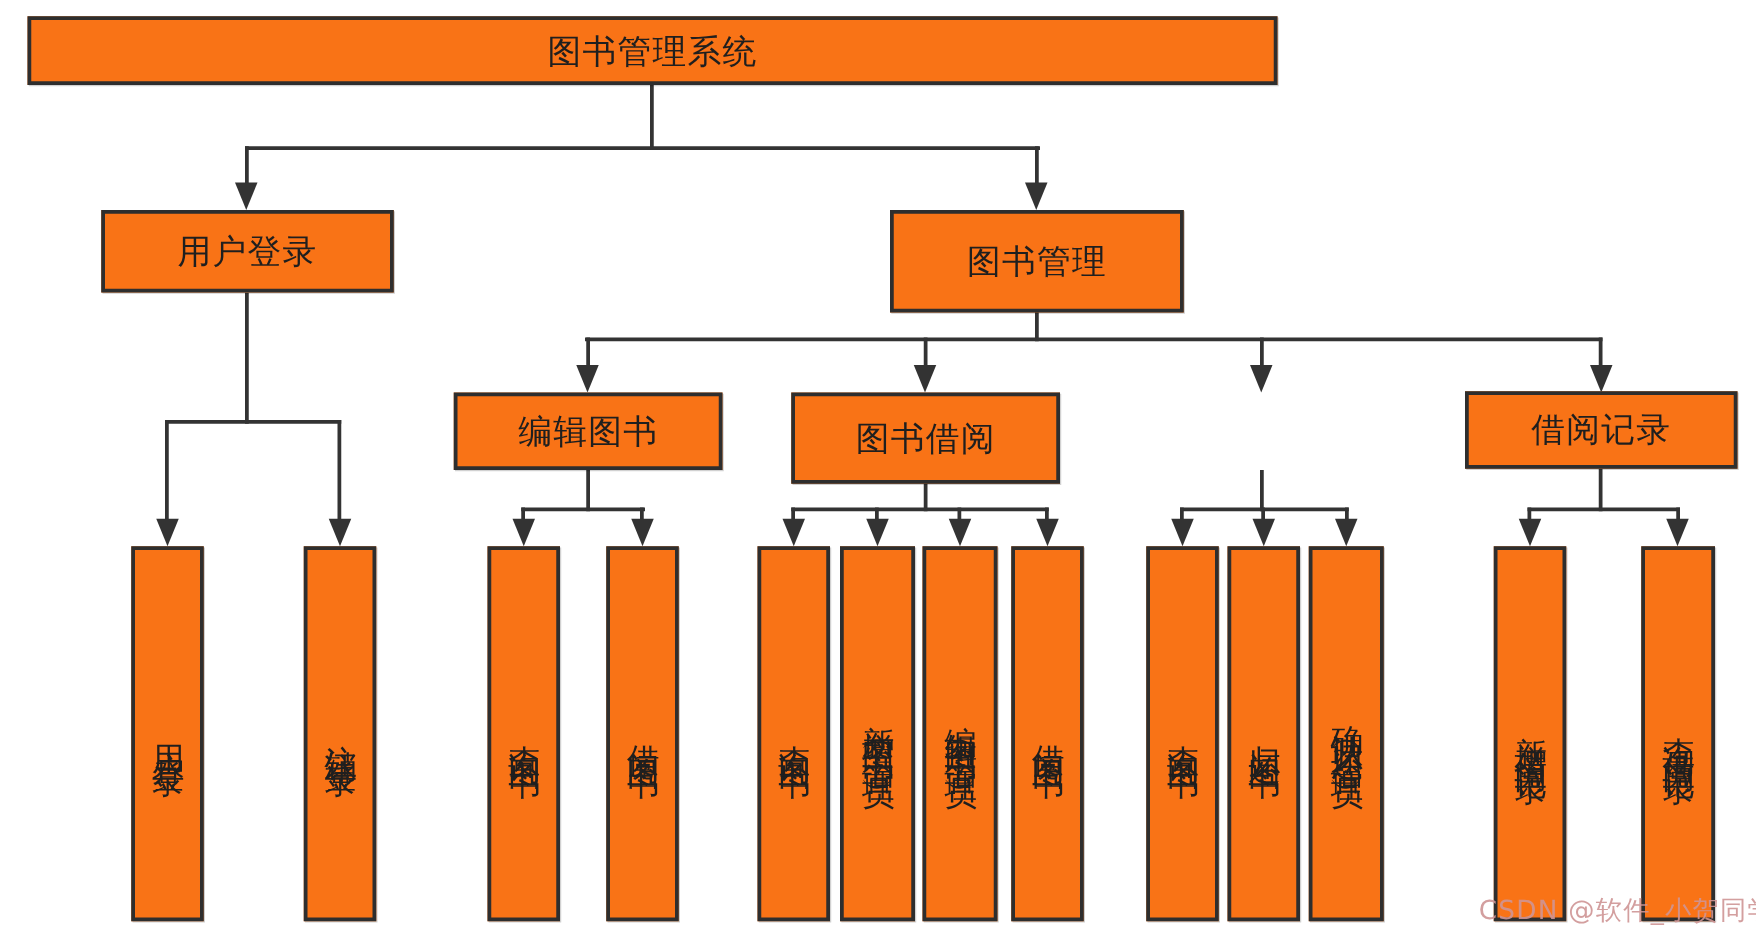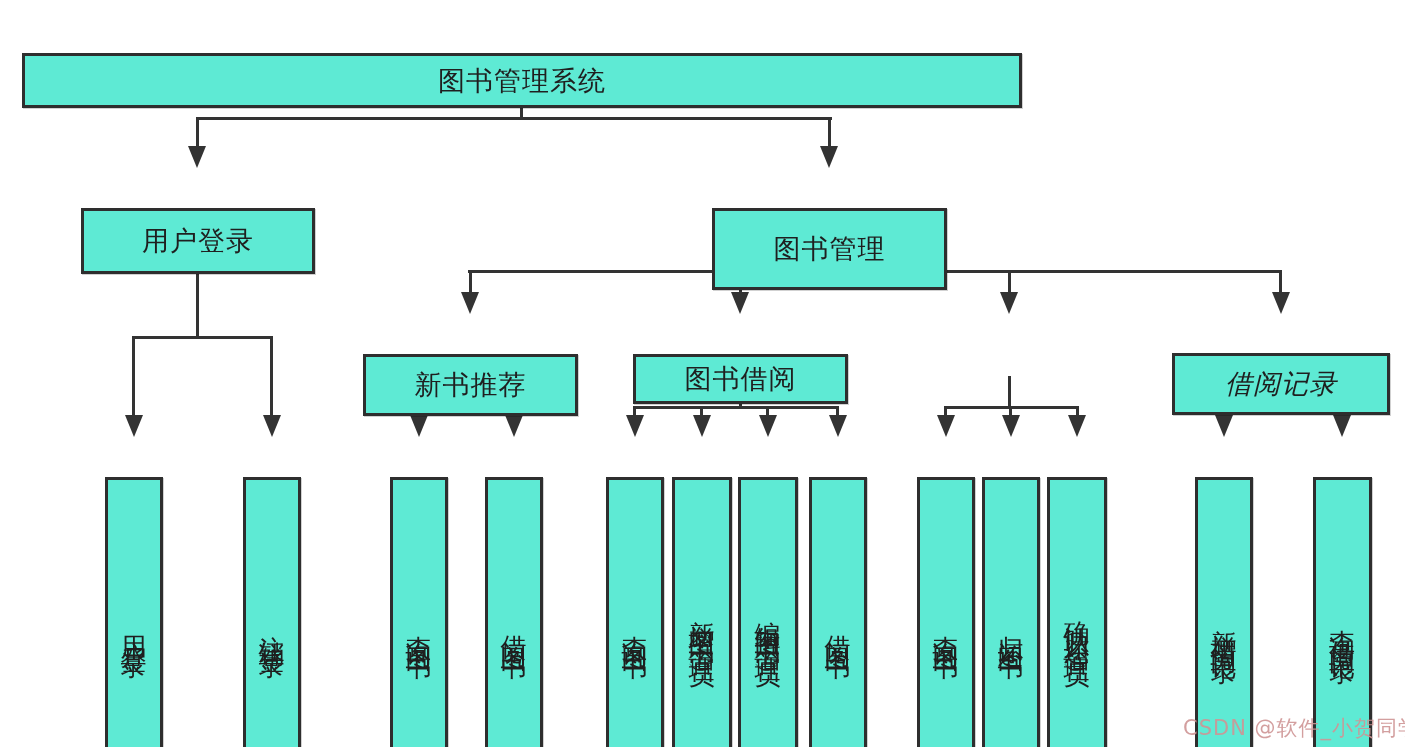--- a/index.html
+++ b/index.html
@@ -7,30 +7,29 @@
     position:relative;
     width:1405px;height:747px;
     background:#ffffff;
     font-family:"DejaVu Sans", sans-serif;
     overflow:hidden;
   }
   .node{
     position:absolute;
     box-sizing:border-box;
     border:3px solid #2e2e2e;
-    background:#5eead4;
+    background:#f97316;
     display:flex;
     align-items:center;
     justify-content:center;
     font-size:27px;
     letter-spacing:1px;
     color:#1f1f1f;
     box-shadow:1px 1px 0 rgba(0,0,0,0.18);
     z-index:2;
-    margin-top:40px;
   }
   .vnode{
     font-size:26px;
     z-index:2;
   }
   .vnode span{
     writing-mode:vertical-rl;
     text-orientation:mixed;
     letter-spacing:6px;
     line-height:1;
@@ -95,26 +94,26 @@
   <div class="vline" style="left:469px;top:270px;width:3px;height:25px;"></div>
   <div class="vline" style="left:739px;top:270px;width:3px;height:25px;"></div>
   <div class="vline" style="left:1008px;top:270px;width:3px;height:25px;"></div>
   <div class="vline" style="left:1279px;top:270px;width:3px;height:25px;"></div>
   <div class="arrow" style="left:461px;top:292px;"></div>
   <div class="arrow" style="left:731px;top:292px;"></div>
   <div class="arrow" style="left:1000px;top:292px;"></div>
   <div class="arrow" style="left:1272px;top:292px;"></div>
 
   <div class="node" style="left:363px;top:314px;width:215px;height:62px;">
-      <span>新书推荐</span>
+      <span>编辑图书</span>
     </div>
-  <div class="node" style="left:633px;top:314px;width:215px;height:50px;">
+  <div class="node" style="left:633px;top:314px;width:215px;height:73px;">
       <span>图书借阅</span>
     </div>
-  <div class="node" style="left:1172px;top:313px;width:218px;height:62px;font-style:italic;">
+  <div class="node" style="left:1172px;top:313px;width:218px;height:62px;">
       <span>借阅记录</span>
     </div>
 
   <div class="vline" style="left:469px;top:376px;width:3px;height:33px;"></div>
   <div class="hline" style="left:417px;top:406px;width:99px;height:3px;"></div>
   <div class="vline" style="left:417px;top:406px;width:3px;height:12px;"></div>
   <div class="vline" style="left:512px;top:406px;width:3px;height:12px;"></div>
   <div class="arrow" style="left:410px;top:415px;"></div>
   <div class="arrow" style="left:505px;top:415px;"></div>
 

